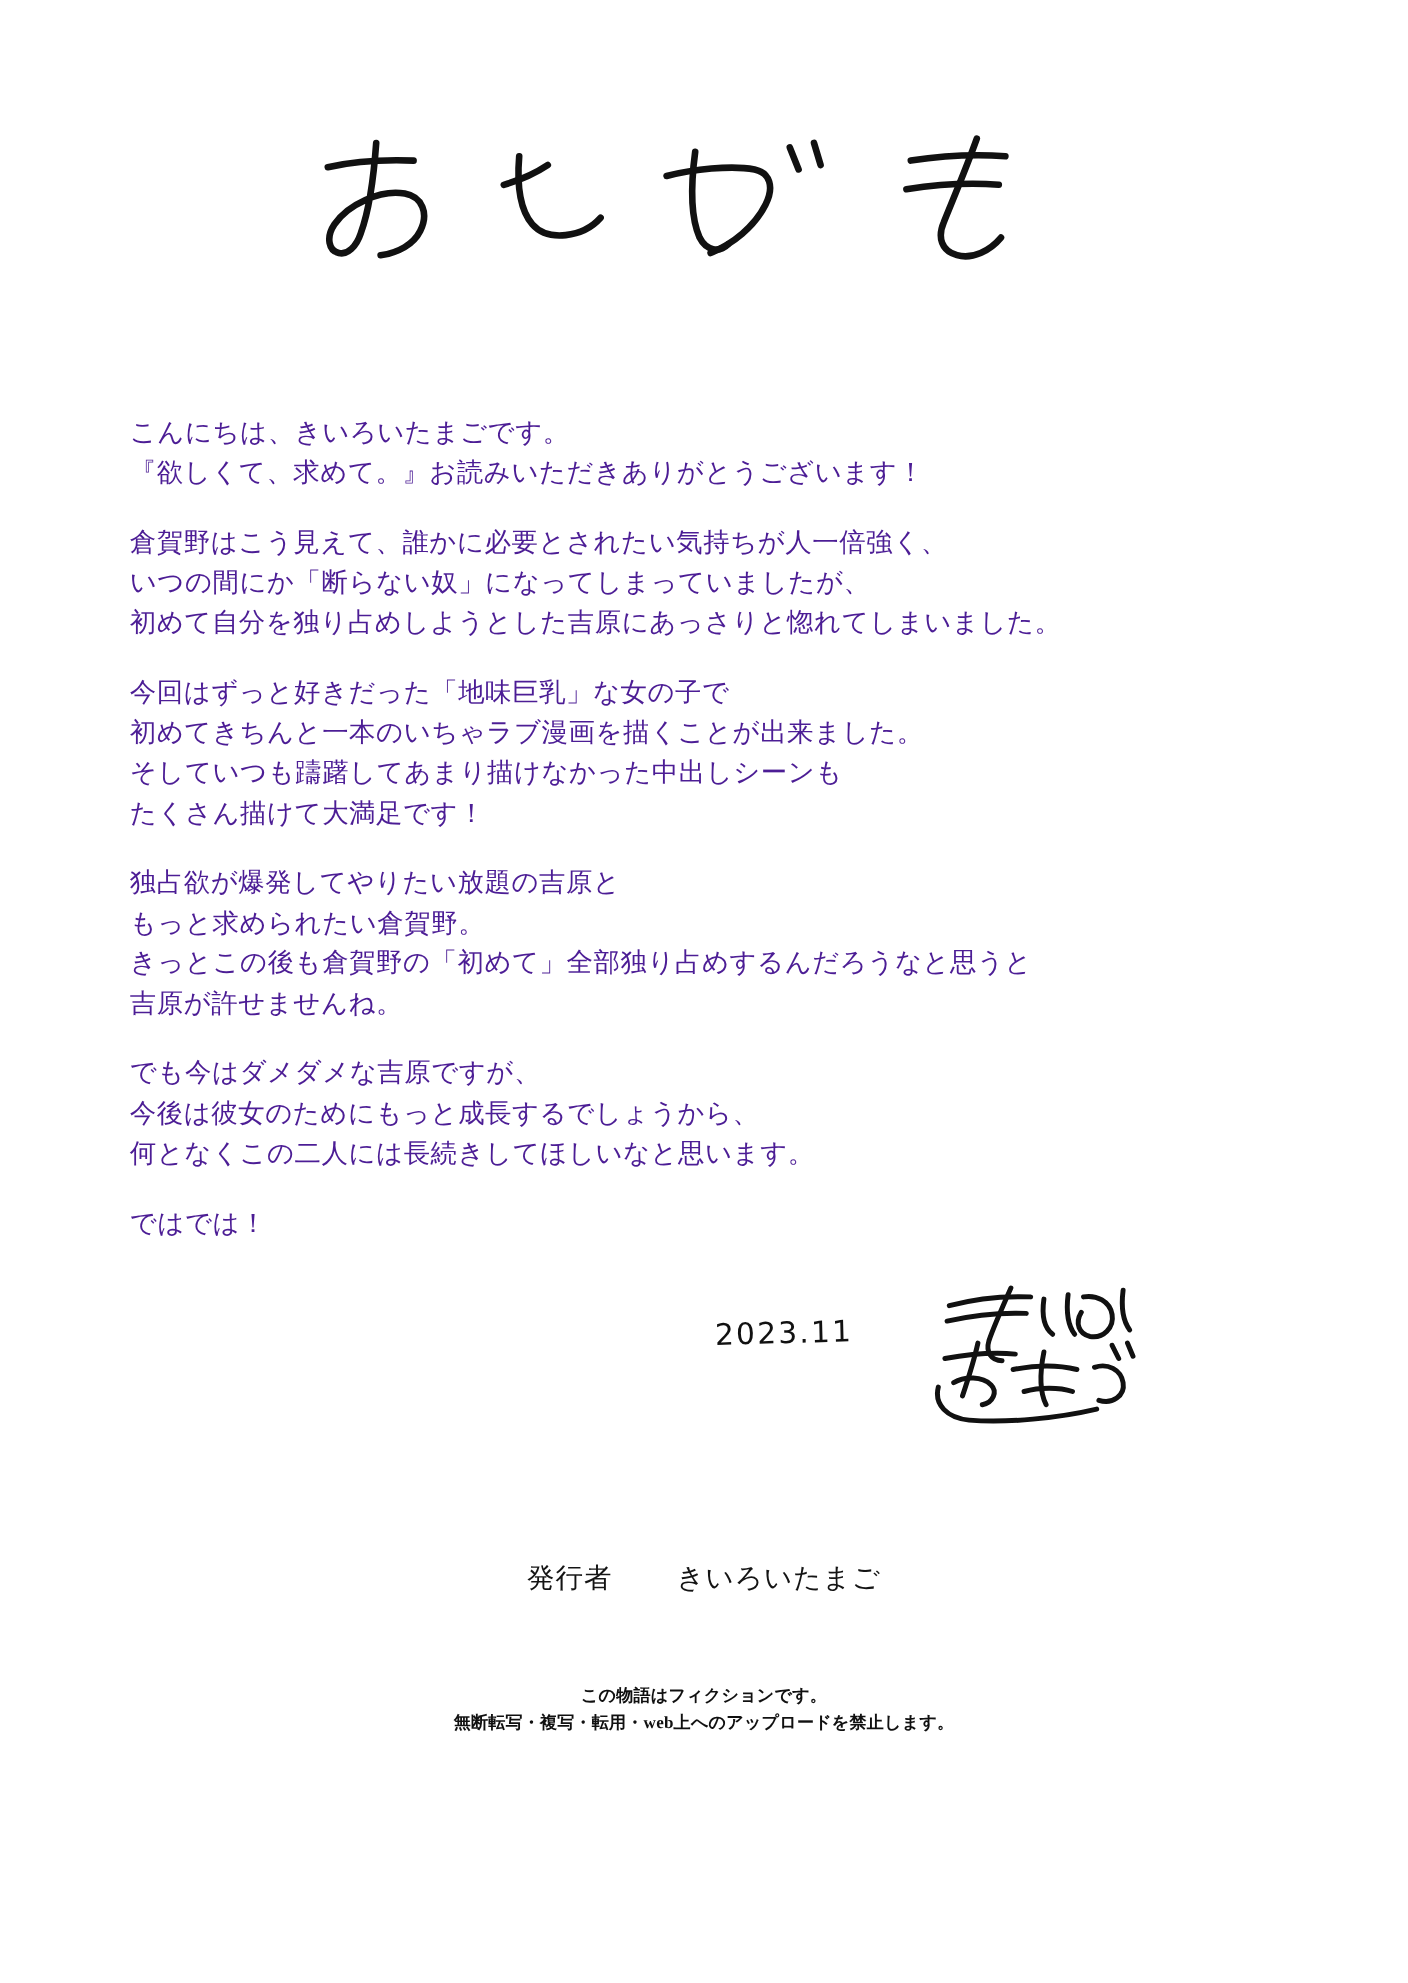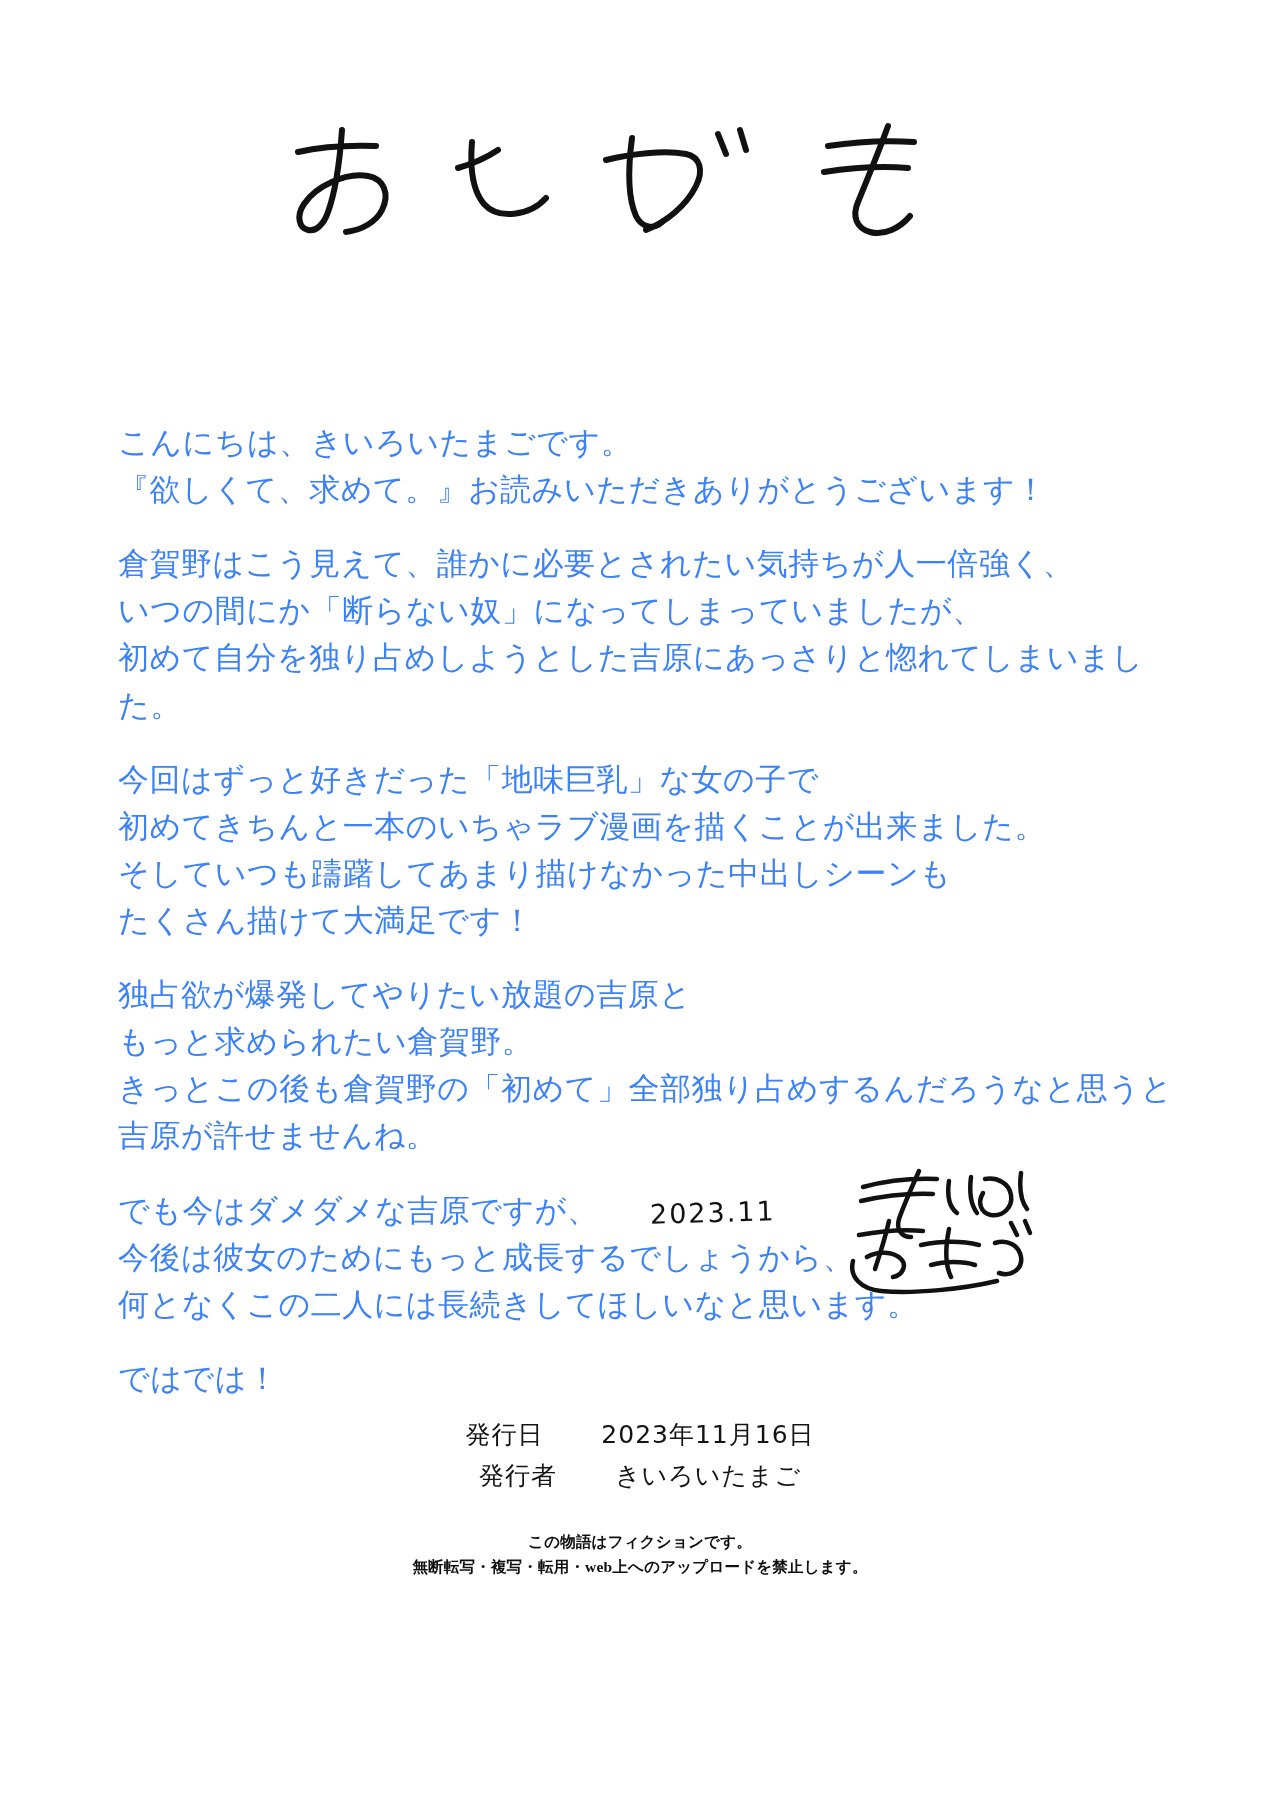--- a/index.html
+++ b/index.html
@@ -34,27 +34,26 @@
     display: block;
     margin: 0 auto;
   }
 
   
   .afterword {
     position: absolute;
     top: 375px;
     left: 118px;
     width: 1060px;
-    font-size: 31px;
+    font-size: 24px;
     line-height: 1.52;
     letter-spacing: 0.5px;
-    color: #3b82f6;
+    color: #4c1d95;
     font-family: "DejaVu Sans", "Liberation Sans", sans-serif;
     font-weight: 400;
-    margin-top: 44px;
   }
   .afterword p {
     margin: 0 0 27px 0;
     white-space: pre-line;
   }
   .afterword p:last-child { margin-bottom: 0; }
 
   
   .sign-row {
     position: absolute;
@@ -182,25 +181,20 @@
         <path d="M150 78 C162 74, 174 80, 176 92 C178 104, 166 112, 154 108"></path>
         <path d="M166 58 L172 70"></path>
         <path d="M180 56 L185 68"></path>
         <path d="M8 96 C4 112, 16 124, 36 126 C70 129, 118 124, 152 116"></path>
       </svg>
     </div>
   </div>
 
   <div class="colophon">
     <div class="colophon-line">
-      <span class="colophon-label">発行日</span>
-      <span class="colophon-gap"></span>
-      <span>2023年11月16日</span>
-    </div>
-    <div class="colophon-line">
       <span class="colophon-label">発行者</span>
       <span class="colophon-gap"></span>
       <span>きいろいたまご</span>
     </div>
   </div>
 
   <div class="notice">
     <div>この物語はフィクションです。</div>
     <div>無断転写・複写・転用・web上へのアップロードを禁止します。</div>
   </div>

